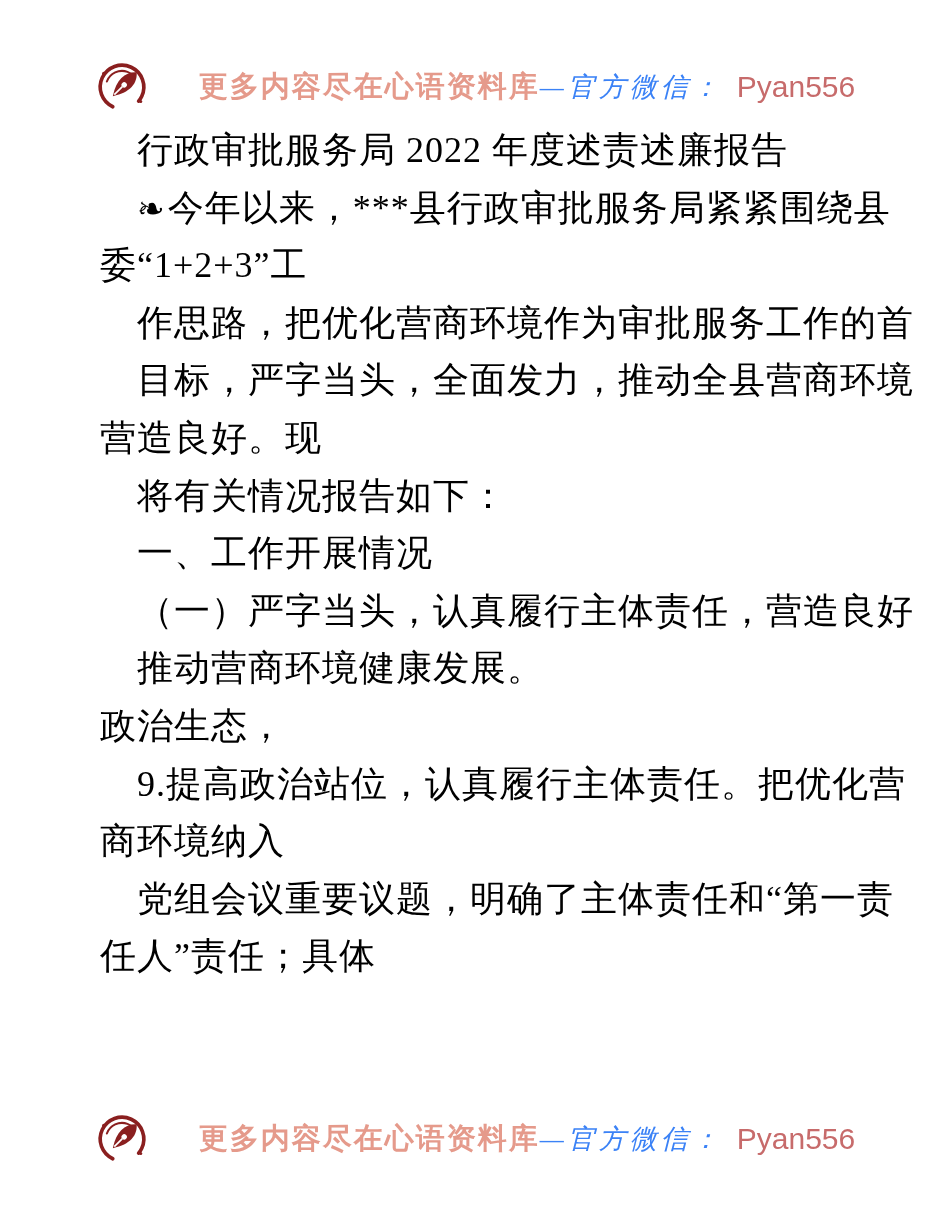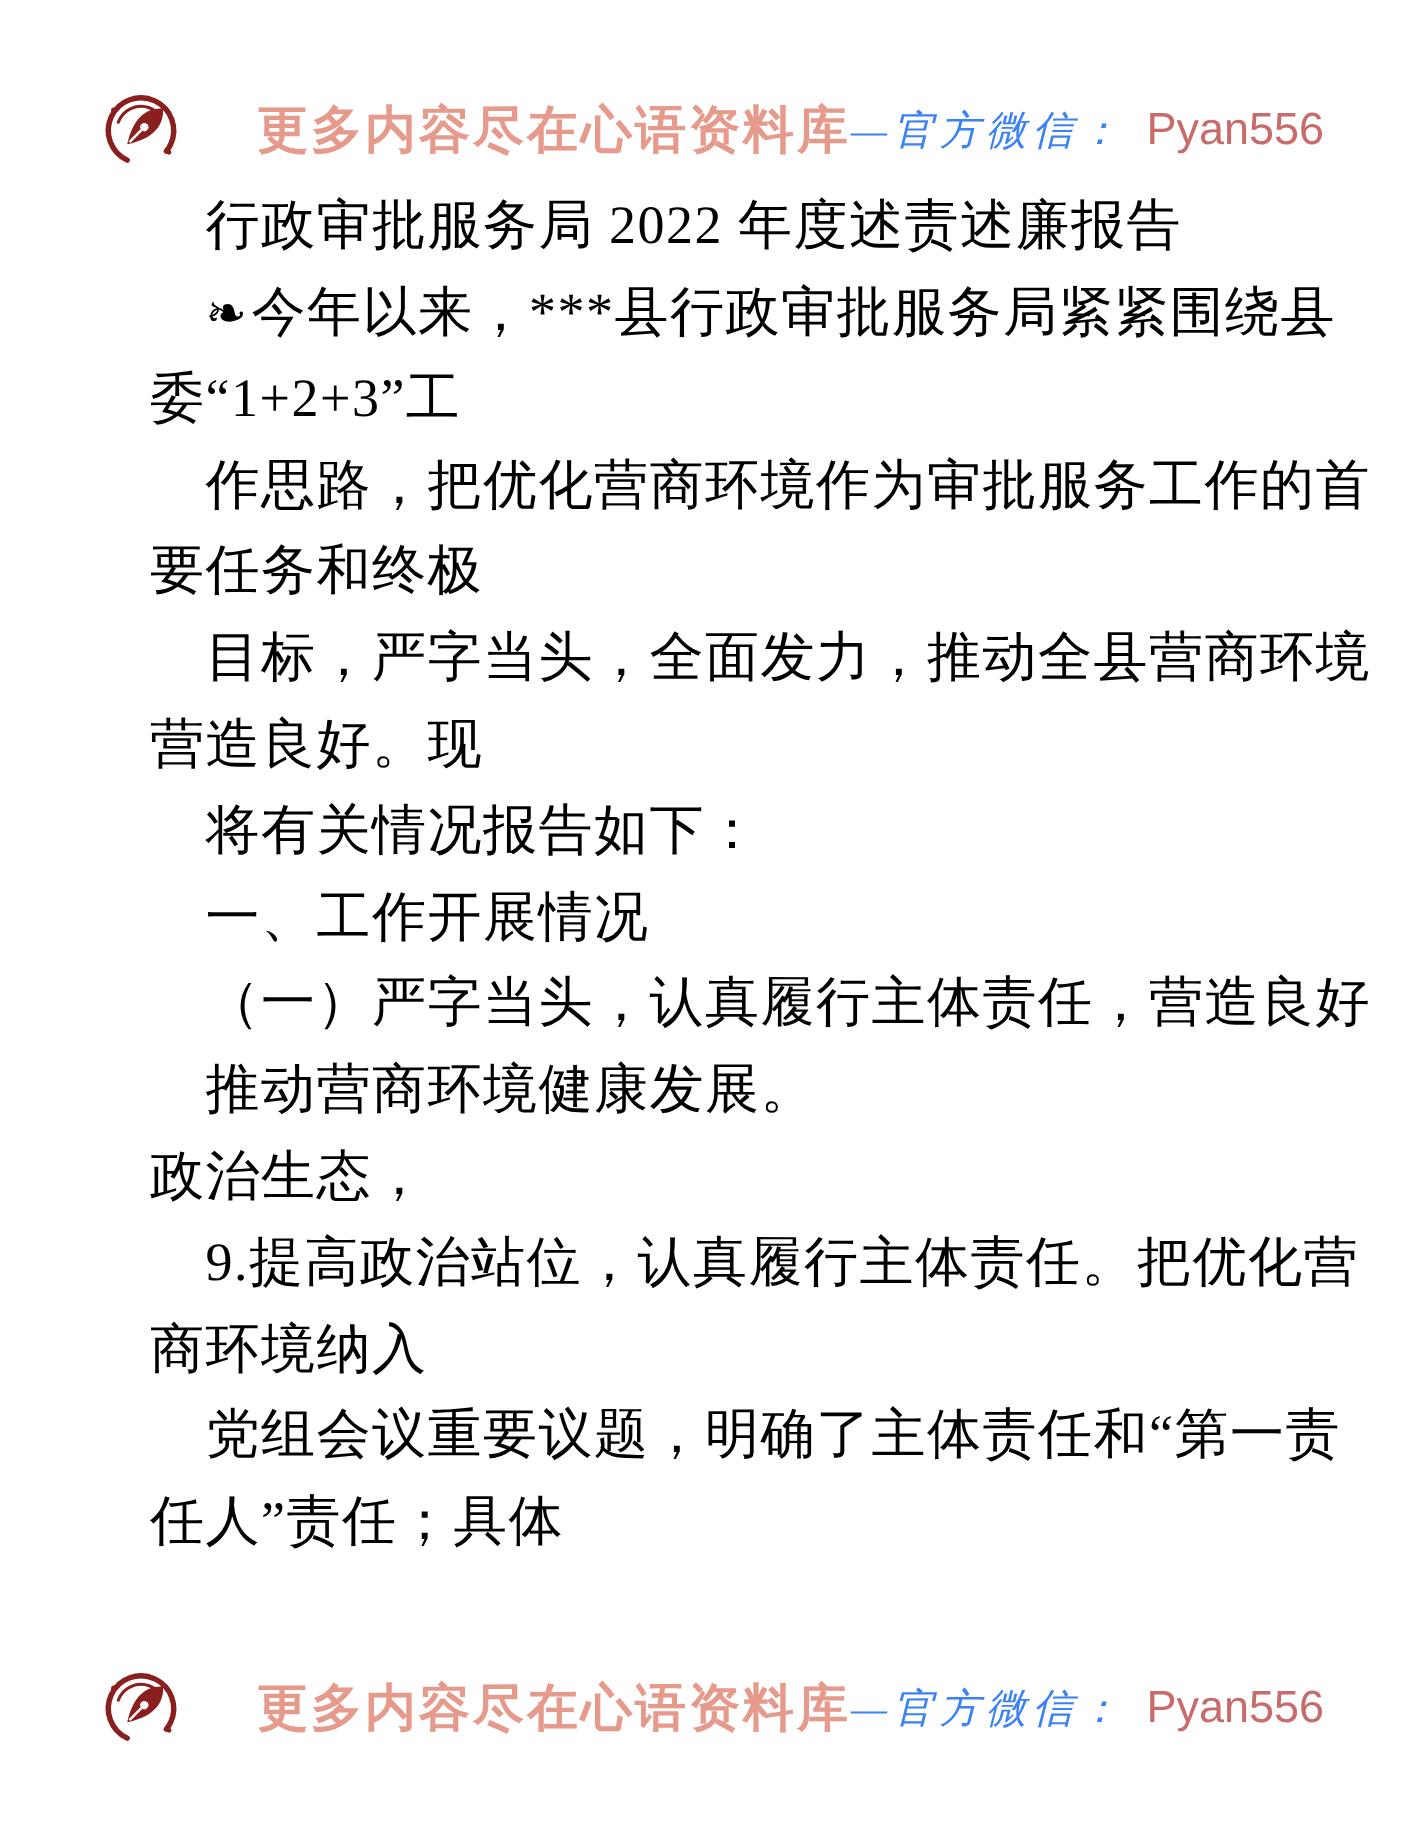--- a/index.html
+++ b/index.html
@@ -19,21 +19,21 @@
     width:100%;
     display:flex;
     justify-content:center;
     align-items:center;
   }
   .brandbar.top    { top:60px;  }
   .brandbar.bottom { top:1112px; }
   .logo { width:54px; height:54px; margin-right:6px; flex:0 0 auto; }
   .brand-tagline {
     color:#E59A8B;
-    font-size:34px;
+    font-size:29px;
     letter-spacing:2px;
     font-weight:bold;
     white-space:nowrap;
     margin-left:44px;
   }
   .brand-label {
     color:#3b82f6;
     font-size:27px;
     font-style:italic;
     letter-spacing:4px;
@@ -91,21 +91,20 @@
   </div>
 
   <div class="content">
     <div class="line indent doc-title">行政审批服务局 2022 年度述责述廉报告</div>
 
     <div class="line indent">
       <span class="ornament">❧</span><span>今年以来，***县行政审批服务局紧紧围绕县</span>
     </div>
     <div class="line">委“1+2+3”工</div>
     <div class="line indent">作思路，把优化营商环境作为审批服务工作的首</div>
-    <div class="line">要任务和终极</div>
     <div class="line indent">目标，严字当头，全面发力，推动全县营商环境</div>
     <div class="line">营造良好。现</div>
     <div class="line indent">将有关情况报告如下：</div>
     <div class="line indent">一、工作开展情况</div>
     <div class="line indent">（一）严字当头，认真履行主体责任，营造良好</div>
     <div class="line indent">推动营商环境健康发展。</div>
     <div class="line">政治生态，</div>
     <div class="line indent">9.提高政治站位，认真履行主体责任。把优化营</div>
     <div class="line">商环境纳入</div>
     <div class="line indent">党组会议重要议题，明确了主体责任和“第一责</div>

